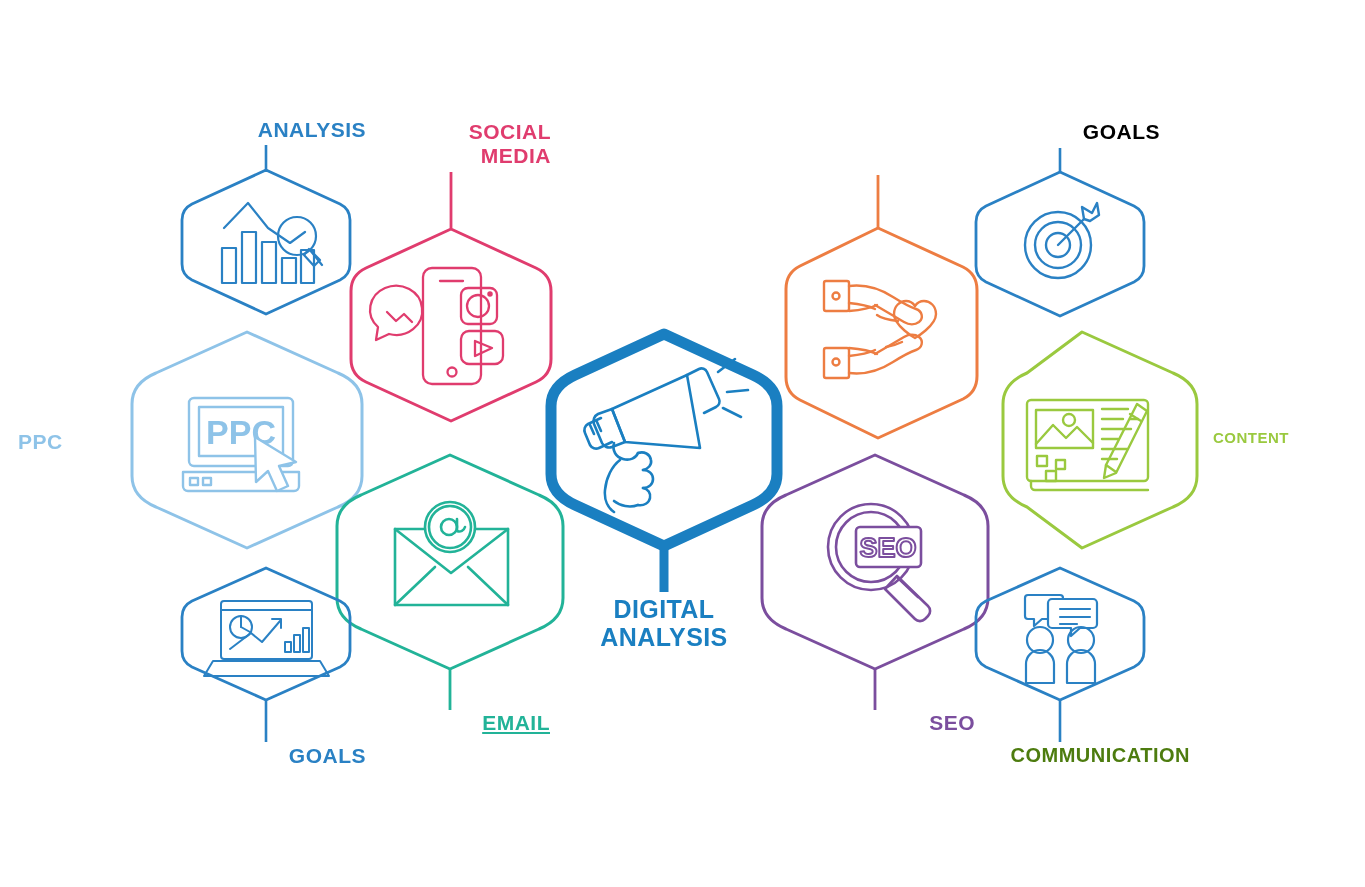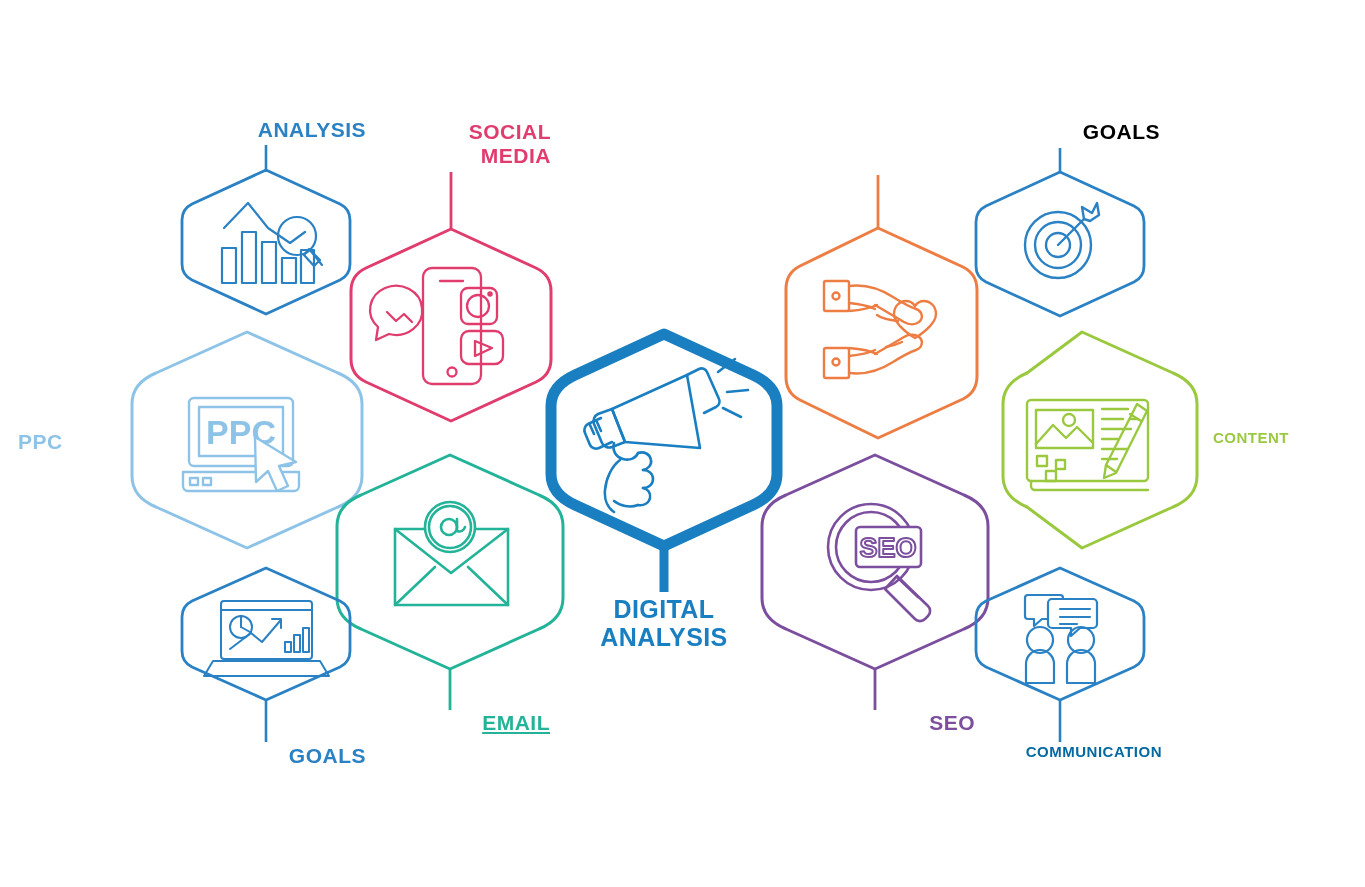--- a/index.html
+++ b/index.html
@@ -250,18 +250,18 @@
 
   <div class="node-label" style="left:166px;top:744px;width:200px;font-size:21px;color:#2a81c4;">GOALS</div>
 
 
   <div class="node-label" style="left:960px;top:120px;width:200px;font-size:21px;color:#000000;">GOALS</div>
 
   <div class="node-label" style="left:1213px;top:430px;width:150px;font-size:15px;color:#9ac93f;text-align:left;">CONTENT</div>
 
   <div class="node-label" style="left:775px;top:711px;width:200px;font-size:21px;color:#7b4e9e;">SEO</div>
 
-  <div class="node-label" style="left:902px;top:744px;width:260px;font-size:15px;color:#0369a1;">COMMUNICATION</div>
+  <div class="node-label" style="left:930px;top:744px;width:260px;font-size:20px;color:#4d7c0f;">COMMUNICATION</div>
 
   <div class="center-label" style="left:534px;top:596px;width:260px;font-size:25px;color:#1a7fc1;">DIGITAL
 ANALYSIS</div>
 
 </div>
 
 </body></html>

